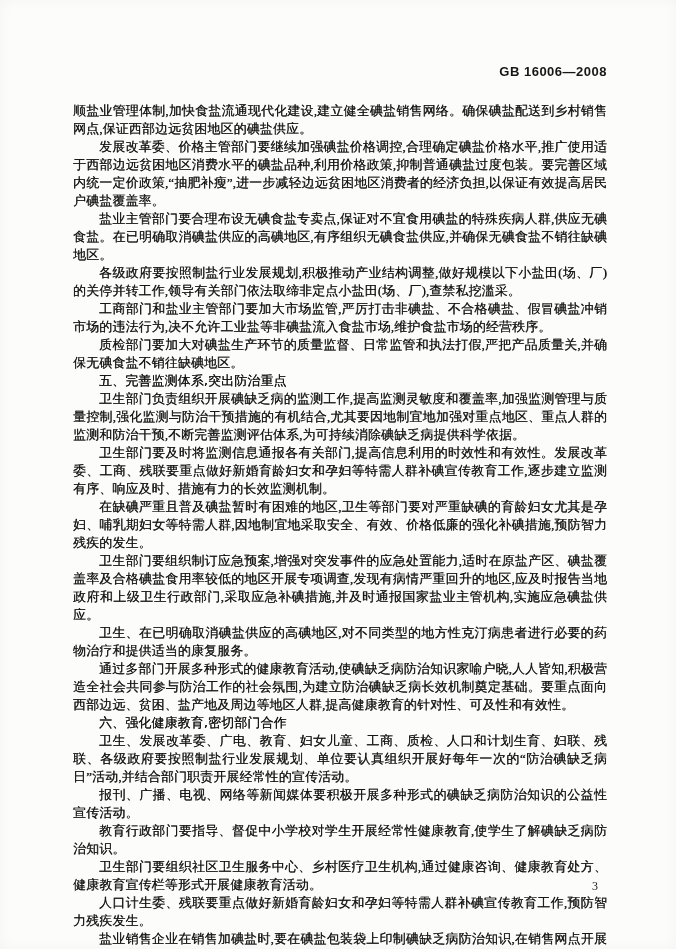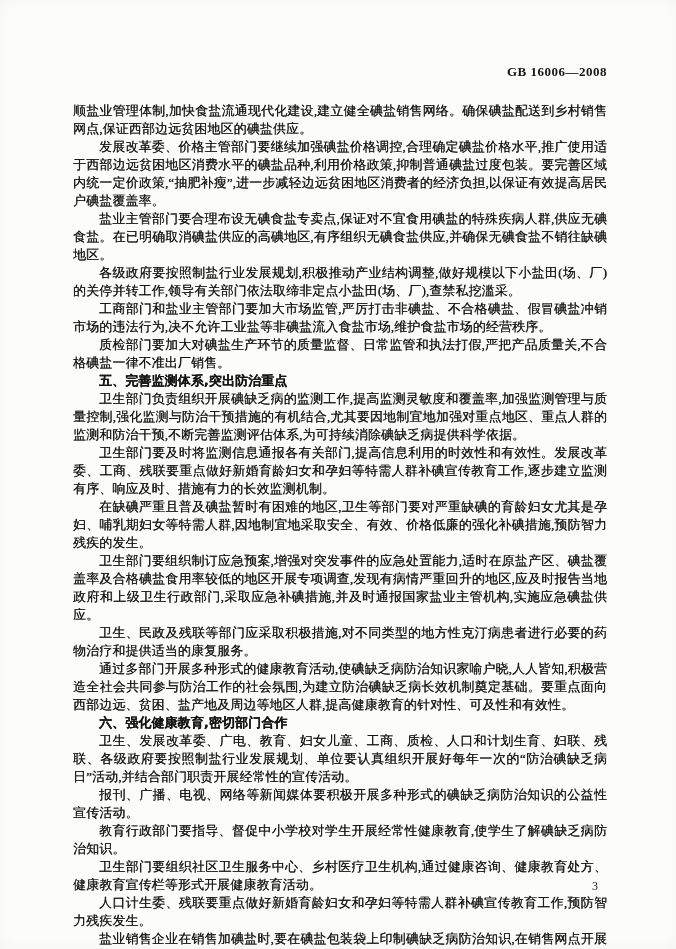--- a/index.html
+++ b/index.html
@@ -16,21 +16,21 @@
     width:676px;
     height:949px;
     background:var(--paper,#fcfcfb);
     box-sizing:border-box;
     padding:64px 69px 0 73px;
     overflow:hidden;
     box-shadow:inset 0 0 14px rgba(0,0,0,0.035);
   }
   .doc-header{
     text-align:right;
-    font-family:Liberation Serif, serif;
+    font-family:Liberation Sans, sans-serif;
     font-weight:bold;
     font-size:13px;
     letter-spacing:0.5px;
     color:var(--ink,#161616);
     height:18px;
   }
   .doc-body{
     margin-top:20px;
     font-size:13px;
     line-height:18px;
@@ -40,21 +40,21 @@
     text-shadow:0.35px 0 0 rgba(0,0,0,0.75);
   }
   .para{
     margin:0;
     text-indent:2em;
   }
   .para.continuation{
     text-indent:0;
   }
   .para.heading{
-    font-weight:bold;
+    font-weight:normal;
     font-family:"DejaVu Sans","Liberation Sans",sans-serif;
     text-shadow:0.2px 0 0 rgba(0,0,0,0.9);
   }
   .doc-footer{
     position:absolute;
     right:78px;
     bottom:55px;
     font-size:12px;
     color:var(--ink,#161616);
   }
@@ -66,27 +66,27 @@
   <header class="doc-header">
     <span class="std-no">GB 16006—2008</span>
   </header>
 
   <main class="doc-body">
       <p class="para continuation">顺盐业管理体制,加快食盐流通现代化建设,建立健全碘盐销售网络。确保碘盐配送到乡村销售网点,保证西部边远贫困地区的碘盐供应。</p>
       <p class="para indent">发展改革委、价格主管部门要继续加强碘盐价格调控,合理确定碘盐价格水平,推广使用适于西部边远贫困地区消费水平的碘盐品种,利用价格政策,抑制普通碘盐过度包装。要完善区域内统一定价政策,“抽肥补瘦”,进一步减轻边远贫困地区消费者的经济负担,以保证有效提高居民户碘盐覆盖率。</p>
       <p class="para indent">盐业主管部门要合理布设无碘食盐专卖点,保证对不宜食用碘盐的特殊疾病人群,供应无碘食盐。在已明确取消碘盐供应的高碘地区,有序组织无碘食盐供应,并确保无碘食盐不销往缺碘地区。</p>
       <p class="para indent">各级政府要按照制盐行业发展规划,积极推动产业结构调整,做好规模以下小盐田(场、厂)的关停并转工作,领导有关部门依法取缔非定点小盐田(场、厂),查禁私挖滥采。</p>
       <p class="para indent">工商部门和盐业主管部门要加大市场监管,严厉打击非碘盐、不合格碘盐、假冒碘盐冲销市场的违法行为,决不允许工业盐等非碘盐流入食盐市场,维护食盐市场的经营秩序。</p>
-      <p class="para indent">质检部门要加大对碘盐生产环节的质量监督、日常监管和执法打假,严把产品质量关,不合格碘盐一律不准出厂销售。</p>
+      <p class="para indent">质检部门要加大对碘盐生产环节的质量监督、日常监管和执法打假,严把产品质量关,并确保无碘食盐不销往缺碘地区。</p>
       <p class="para heading">五、完善监测体系,突出防治重点</p>
       <p class="para indent">卫生部门负责组织开展碘缺乏病的监测工作,提高监测灵敏度和覆盖率,加强监测管理与质量控制,强化监测与防治干预措施的有机结合,尤其要因地制宜地加强对重点地区、重点人群的监测和防治干预,不断完善监测评估体系,为可持续消除碘缺乏病提供科学依据。</p>
       <p class="para indent">卫生部门要及时将监测信息通报各有关部门,提高信息利用的时效性和有效性。发展改革委、工商、残联要重点做好新婚育龄妇女和孕妇等特需人群补碘宣传教育工作,逐步建立监测有序、响应及时、措施有力的长效监测机制。</p>
       <p class="para indent">在缺碘严重且普及碘盐暂时有困难的地区,卫生等部门要对严重缺碘的育龄妇女尤其是孕妇、哺乳期妇女等特需人群,因地制宜地采取安全、有效、价格低廉的强化补碘措施,预防智力残疾的发生。</p>
       <p class="para indent">卫生部门要组织制订应急预案,增强对突发事件的应急处置能力,适时在原盐产区、碘盐覆盖率及合格碘盐食用率较低的地区开展专项调查,发现有病情严重回升的地区,应及时报告当地政府和上级卫生行政部门,采取应急补碘措施,并及时通报国家盐业主管机构,实施应急碘盐供应。</p>
-      <p class="para indent">卫生、民政及残联等部门应采取积极措施,对不同类型的地方性克汀病患者进行必要的药物治疗和提供适当的康复服务。</p>
+      <p class="para indent">卫生、在已明确取消碘盐供应的高碘地区,对不同类型的地方性克汀病患者进行必要的药物治疗和提供适当的康复服务。</p>
       <p class="para indent">通过多部门开展多种形式的健康教育活动,使碘缺乏病防治知识家喻户晓,人人皆知,积极营造全社会共同参与防治工作的社会氛围,为建立防治碘缺乏病长效机制奠定基础。要重点面向西部边远、贫困、盐产地及周边等地区人群,提高健康教育的针对性、可及性和有效性。</p>
       <p class="para heading">六、强化健康教育,密切部门合作</p>
       <p class="para indent">卫生、发展改革委、广电、教育、妇女儿童、工商、质检、人口和计划生育、妇联、残联、各级政府要按照制盐行业发展规划、单位要认真组织开展好每年一次的“防治碘缺乏病日”活动,并结合部门职责开展经常性的宣传活动。</p>
       <p class="para indent">报刊、广播、电视、网络等新闻媒体要积极开展多种形式的碘缺乏病防治知识的公益性宣传活动。</p>
       <p class="para indent">教育行政部门要指导、督促中小学校对学生开展经常性健康教育,使学生了解碘缺乏病防治知识。</p>
       <p class="para indent">卫生部门要组织社区卫生服务中心、乡村医疗卫生机构,通过健康咨询、健康教育处方、健康教育宣传栏等形式开展健康教育活动。</p>
       <p class="para indent">人口计生委、残联要重点做好新婚育龄妇女和孕妇等特需人群补碘宣传教育工作,预防智力残疾发生。</p>
       <p class="para indent">盐业销售企业在销售加碘盐时,要在碘盐包装袋上印制碘缺乏病防治知识,在销售网点开展张贴宣传资料、刷写墙体标语等宣传活动。</p>
     </main>
 

